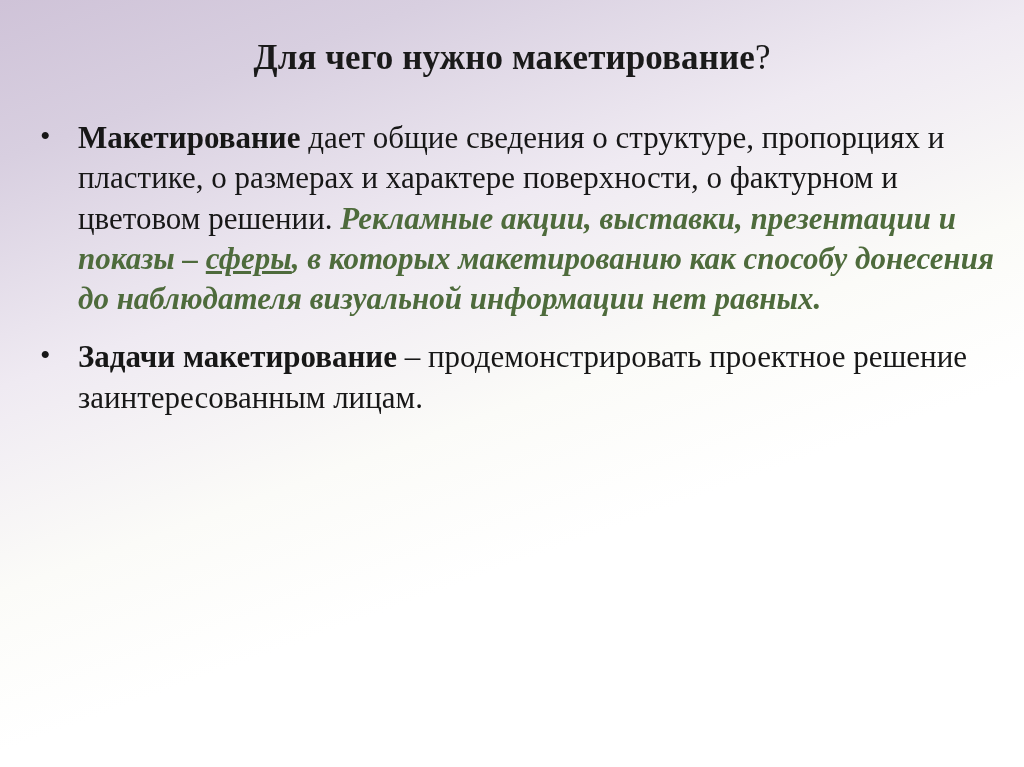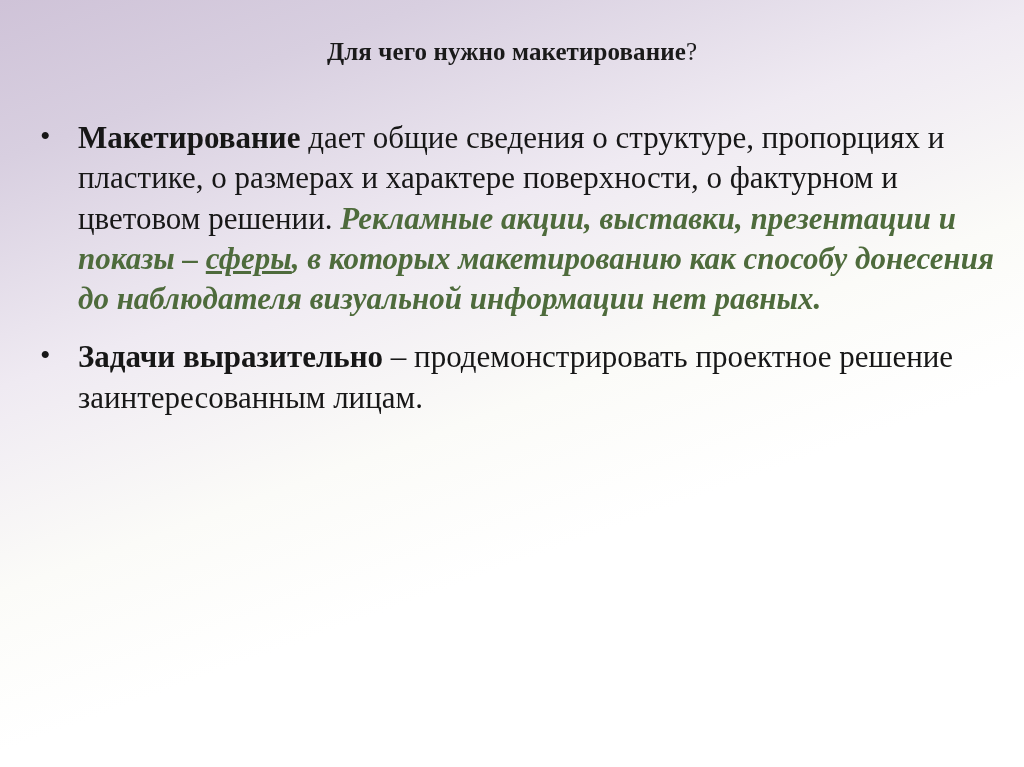--- a/index.html
+++ b/index.html
@@ -19,21 +19,21 @@
     height: 767px;
     box-sizing: border-box;
     background: linear-gradient(160deg, #cfc3d8 0%, #d8cfe0 14%, #efeaf2 34%, #fbfbf8 52%, #ffffff 66%, #ffffff 100%);
   }
   .title {
     position: absolute;
     top: 38px;
     left: 0;
     width: 100%;
     text-align: center;
-    font-size: 25px;
+    font-size: 35px;
     font-weight: bold;
     color: #1a1a1a;
     letter-spacing: 0.1px;
   }
   .title .q {
     font-weight: normal;
   }
   .body {
     position: absolute;
     top: 118px;
@@ -88,19 +88,19 @@
 
   <div class="body">
     <ul class="bullets">
 
       <li class="bullet">
         <span class="b seg">Макетирование</span><span class="seg"> дает общие сведения о структуре, пропорциях и пластике, о размерах и характере поверхности, о фактурном и цветовом решении. </span><span class="green-italic seg">Рекламные акции, выставки, презентации и показы – </span><span class="green-underline seg">сферы</span><span class="green-italic seg">, в которых макетированию как способу донесения до наблюдателя визуальной информации нет равных.</span>
       </li>
 
 
       <li class="bullet">
-        <span class="b seg">Задачи выразительно</span><span class="seg"> – продемонстрировать проектное решение заинтересованным лицам.</span>
+        <span class="b seg">Задачи макетирование</span><span class="seg"> – продемонстрировать проектное решение заинтересованным лицам.</span>
       </li>
 
     </ul>
   </div>
 
 </div>
 
 </body></html>

